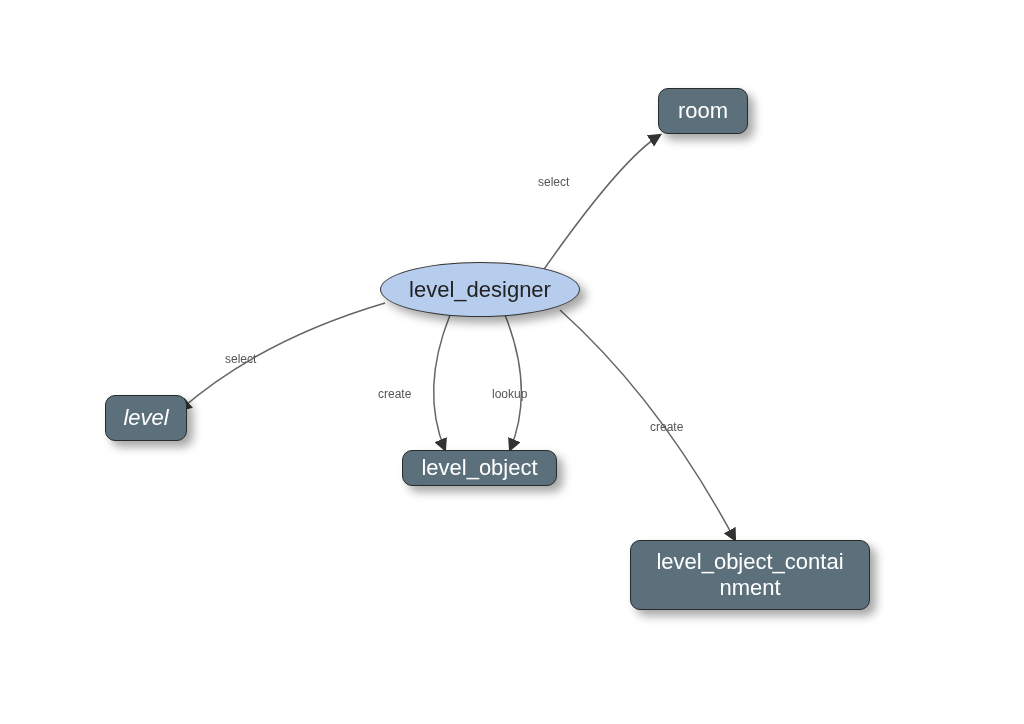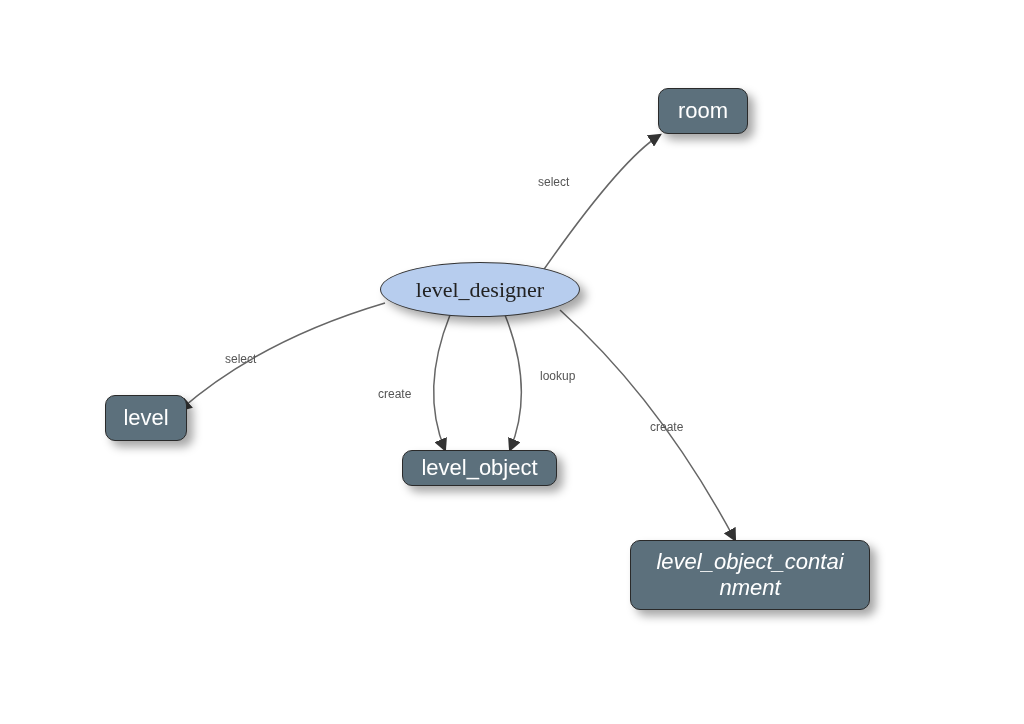--- a/index.html
+++ b/index.html
@@ -65,38 +65,38 @@
 
   <path d="M 385 303 Q 260 340 180 410" fill="none" stroke="#666" stroke-width="1.5" marker-end="url(#arrow)"></path>
 
   <path d="M 450 315 Q 420 390 445 450" fill="none" stroke="#666" stroke-width="1.5" marker-end="url(#arrow)"></path>
 
   <path d="M 505 315 Q 535 390 510 450" fill="none" stroke="#666" stroke-width="1.5" marker-end="url(#arrow)"></path>
 
   <path d="M 560 310 Q 660 400 735 540" fill="none" stroke="#666" stroke-width="1.5" marker-end="url(#arrow)"></path>
 </svg>
 
-<div class="node ellipse-node" style="left:380px; top:262px; width:200px; height:55px;font-family:Liberation Serif, serif;">
+<div class="node ellipse-node" style="left:380px; top:262px; width:200px; height:55px;">
   <span>level_designer</span>
 </div>
 
 <div class="node rect-node" style="left:658px; top:88px; width:90px; height:46px;">
   <span>room</span>
 </div>
 
-<div class="node rect-node" style="left:105px; top:395px; width:82px; height:46px;">
+<div class="node rect-node" style="left:105px; top:395px; width:82px; height:46px;font-style:italic;">
   <span>level</span>
 </div>
 
 <div class="node rect-node" style="left:402px; top:450px; width:155px; height:36px;">
   <span>level_object</span>
 </div>
 
-<div class="node rect-node" style="left:630px; top:540px; width:240px; height:70px; white-space:pre-line; line-height:1.2;font-style:italic;">
+<div class="node rect-node" style="left:630px; top:540px; width:240px; height:70px; white-space:pre-line; line-height:1.2;">
   <span>level_object_contai
 nment</span>
 </div>
 
 <div class="edge-label" style="left:538px; top:175px;">select</div>
 <div class="edge-label" style="left:225px; top:352px;">select</div>
 <div class="edge-label" style="left:378px; top:387px;">create</div>
-<div class="edge-label" style="left:492px; top:369px;margin-left:48px;">lookup</div>
+<div class="edge-label" style="left:492px; top:387px;">lookup</div>
 <div class="edge-label" style="left:650px; top:420px;">create</div>
 
 </body></html>

